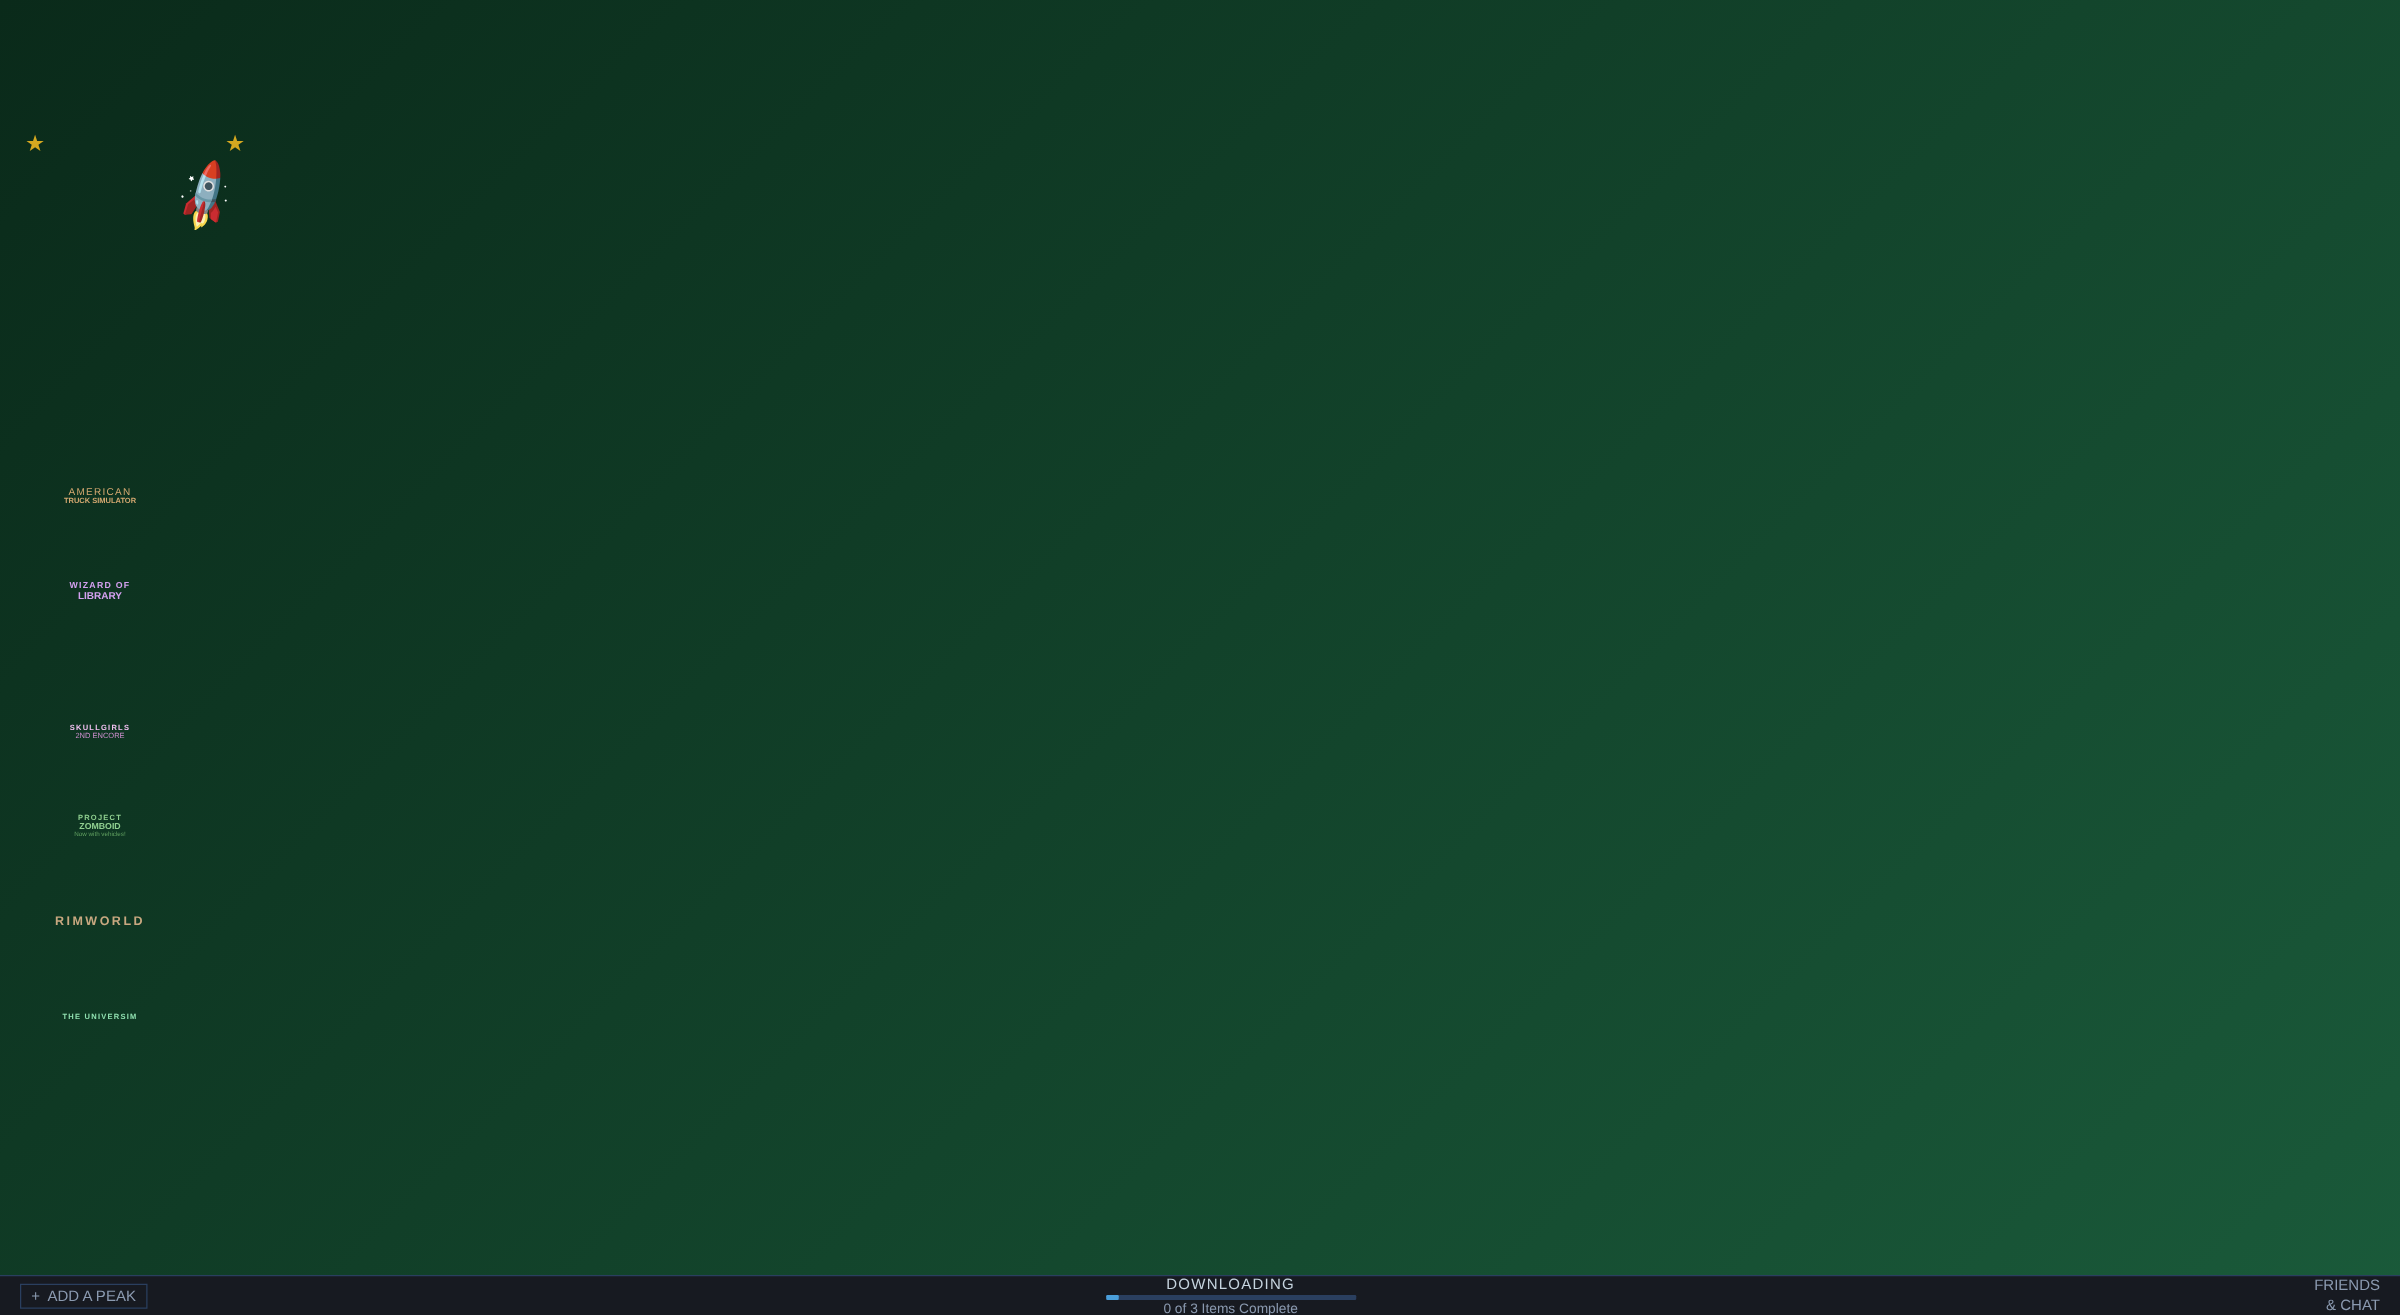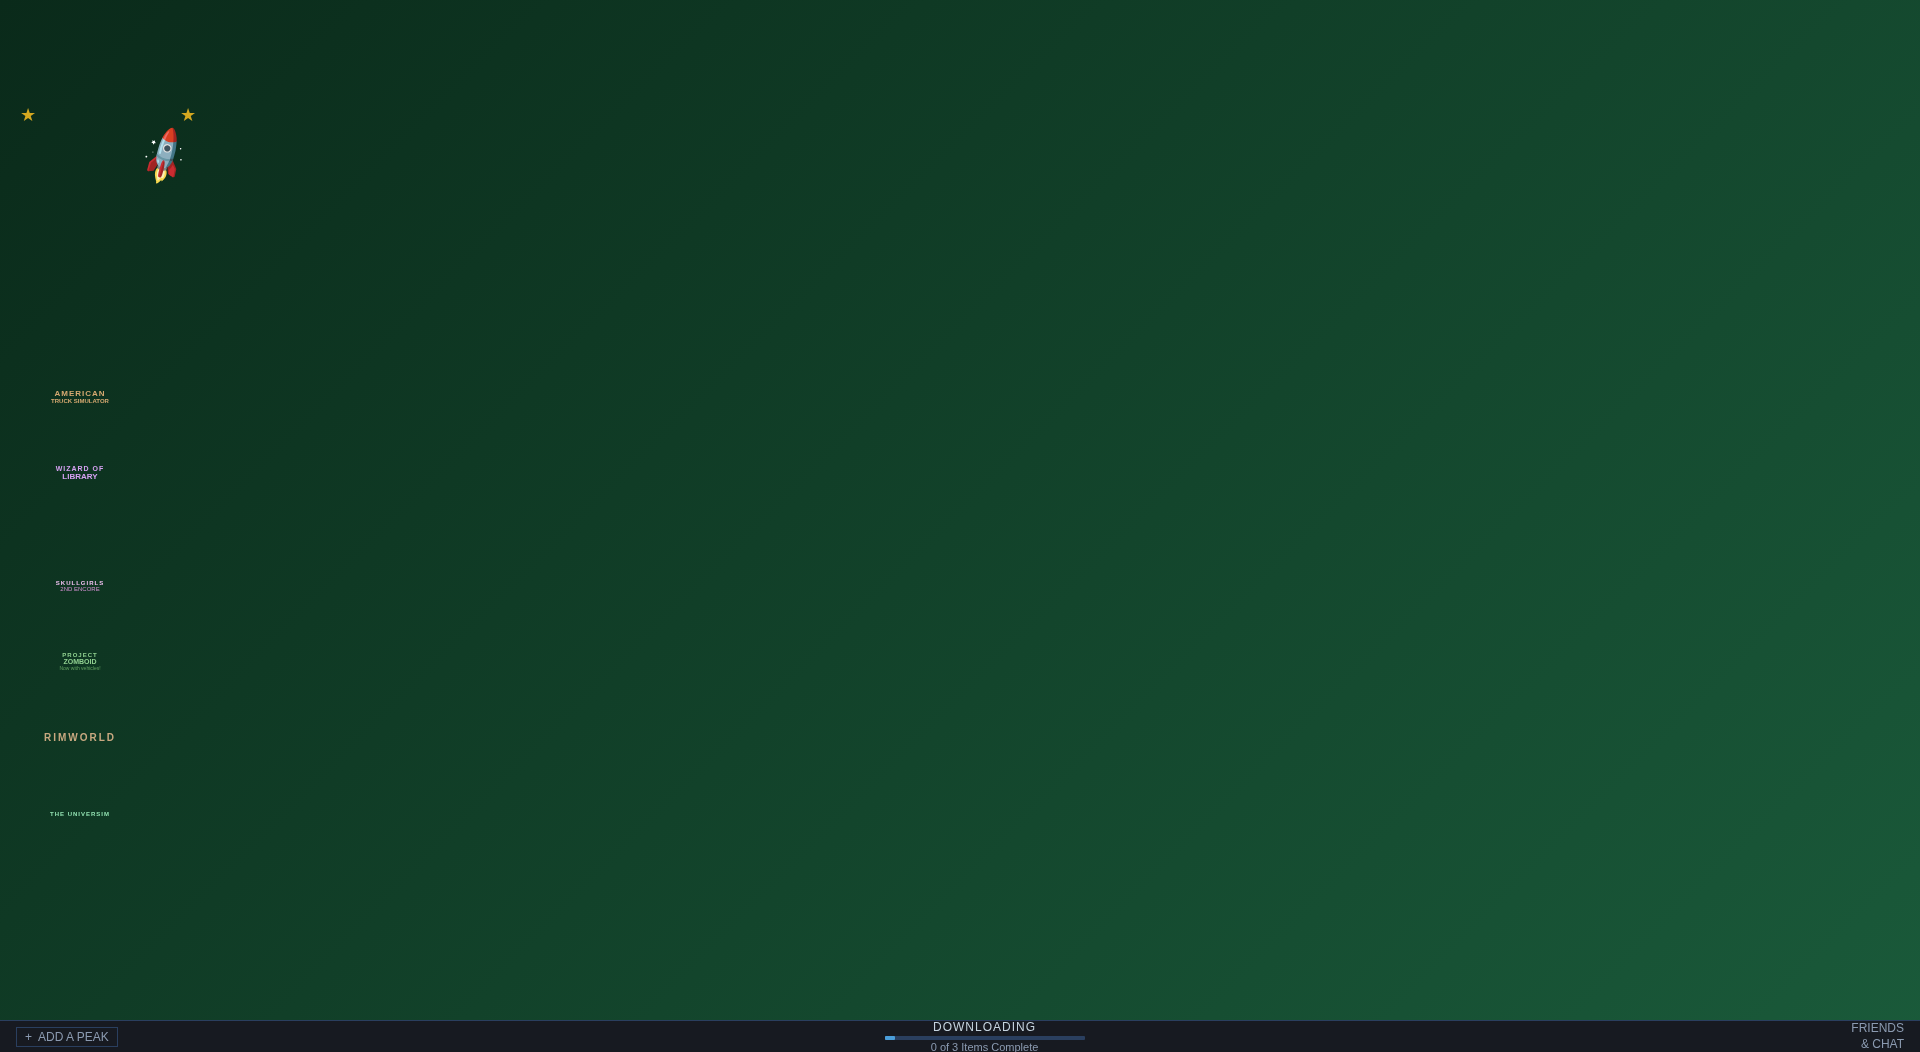--- a/index.html
+++ b/index.html
@@ -465,21 +465,21 @@
   </div>
   <div class="section-auto-update">
     <span>Auto-updates scheduled from</span> <span style="color:#4a9eda;">4AM to 5AM</span>
   </div>
 </div>
 
 <div class="queue-item">
   <div class="thumb-ats">
     <div style="position:absolute;top:0;left:0;width:100%;height:100%;background:linear-gradient(135deg,#8b5e3c,#4a3020);"></div>
     <div style="position:relative;z-index:1;text-align:center;">
-      <div style="font-size:8px;font-weight:bold;color:#d4a870;letter-spacing:1px;text-align:center;">AMERICAN</div>
+      <div style="font-size:8px;font-weight:normal;color:#d4a870;letter-spacing:1px;text-align:center;">AMERICAN</div>
       <div style="font-size:6px;font-weight:bold;color:#d4a870;">TRUCK SIMULATOR</div>
     </div>
   </div>
   <div class="queue-info">
     <div class="queue-name">American Truck Simulator</div>
     <div class="queue-size">0 B</div>
   </div>
   <div class="queue-right">
     <span class="queue-action-label">NEXT</span>
     <div class="queue-dl-btn">⬇</div>

